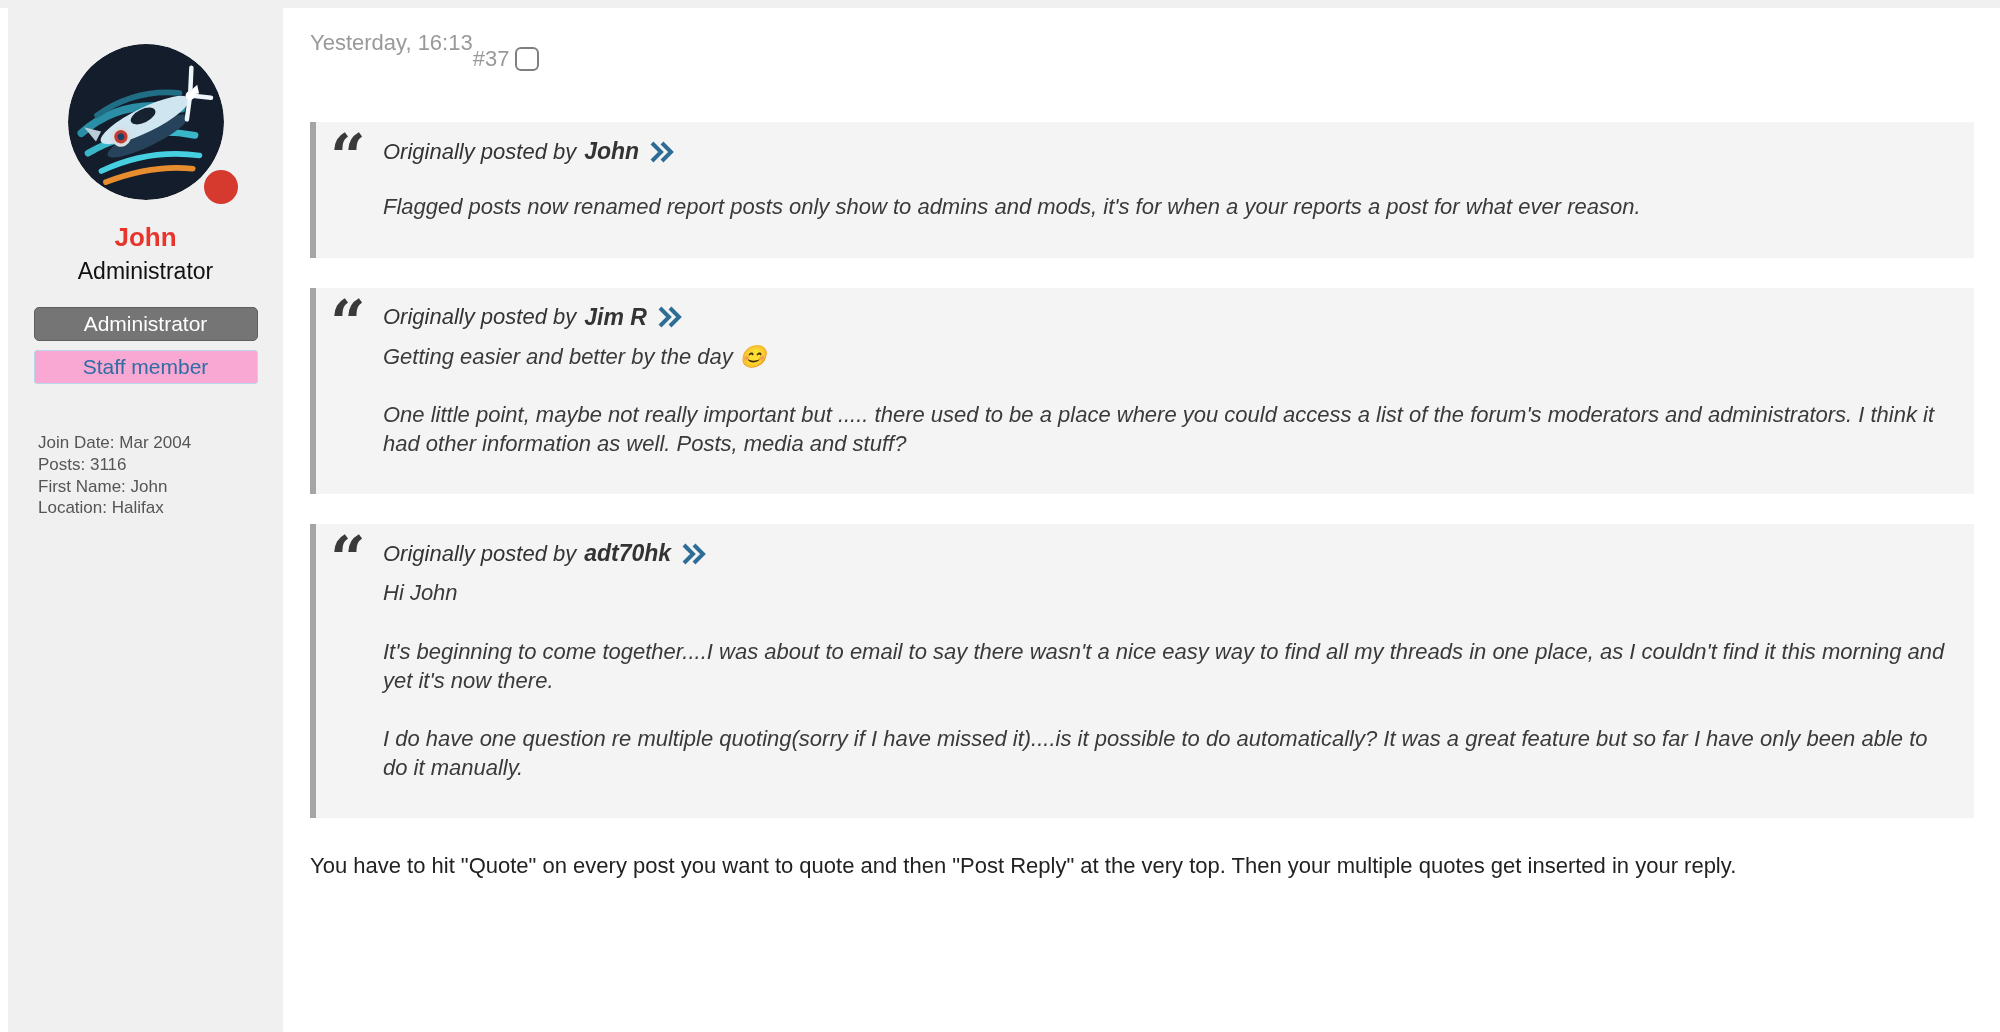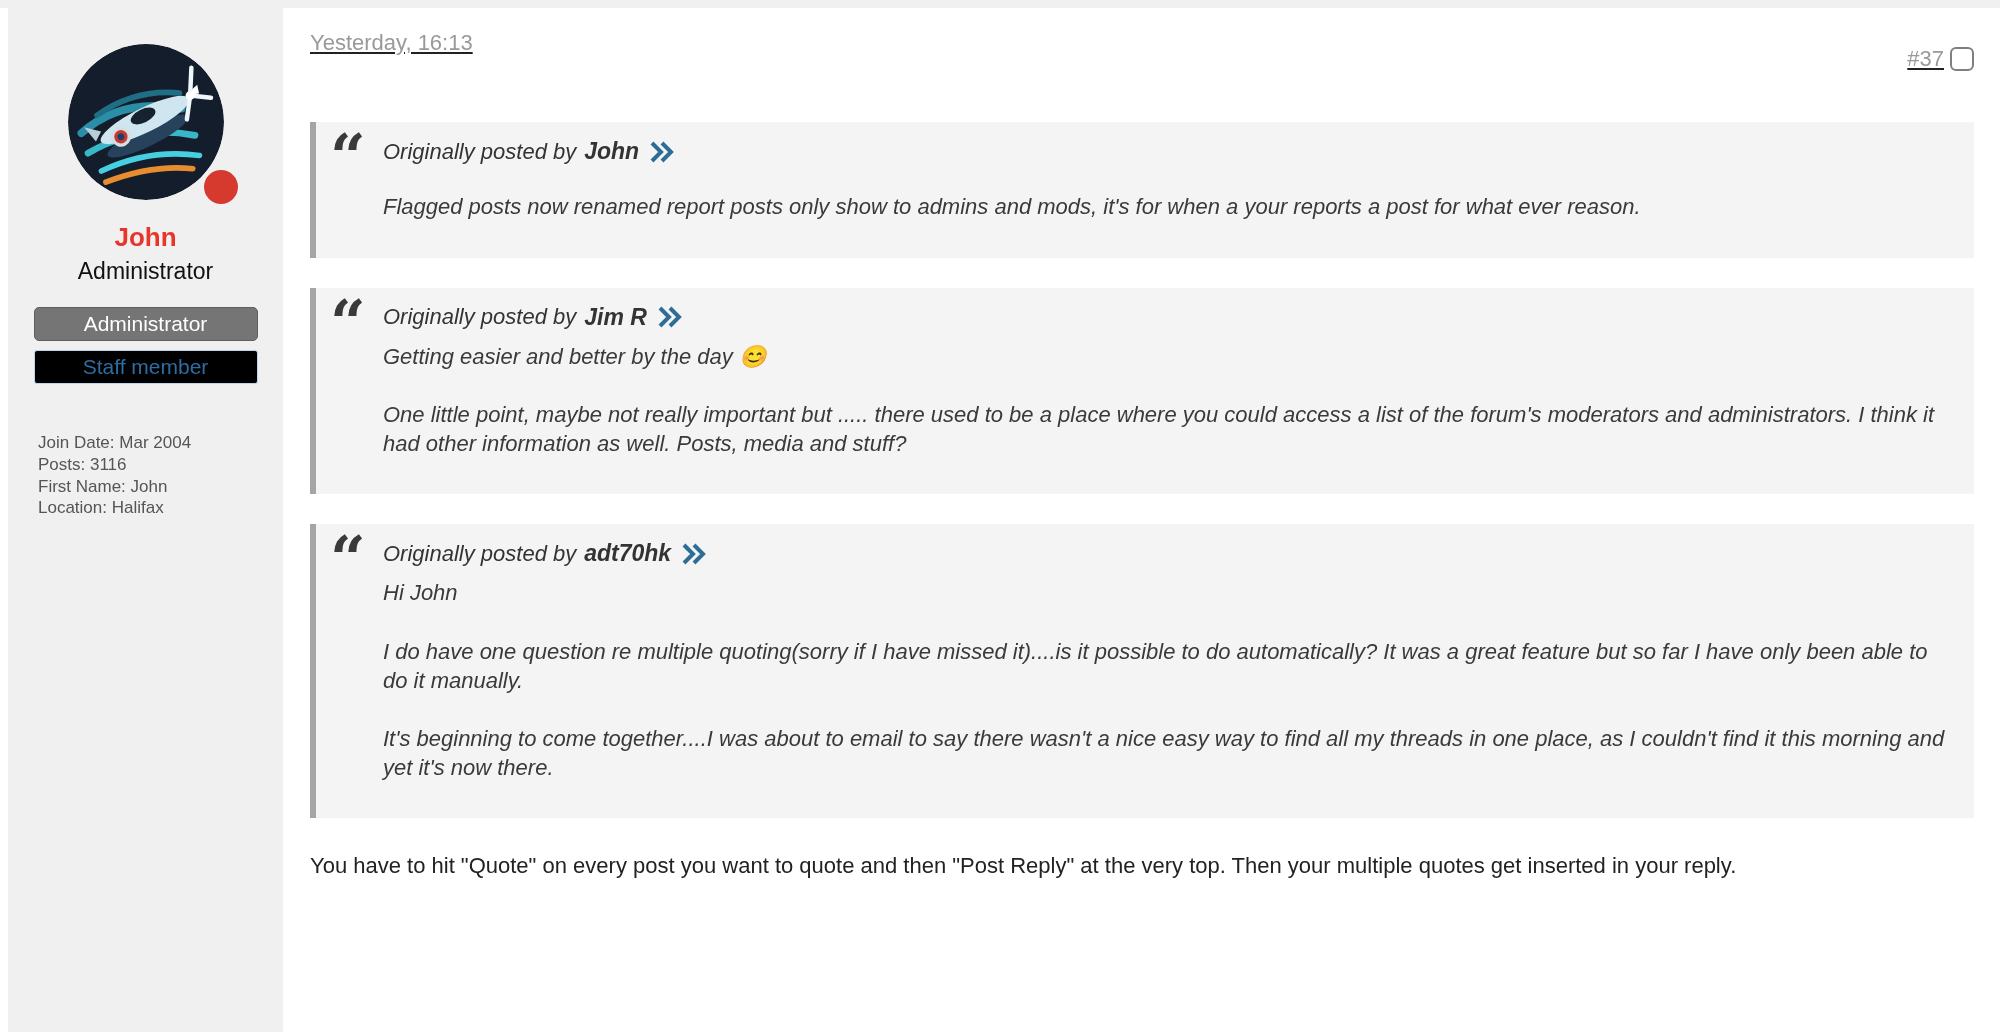--- a/index.html
+++ b/index.html
@@ -24,26 +24,26 @@
   .avatar-wrap svg { width:156px; height:156px; border-radius:50%; display:block; }
   .online-dot {
     position:absolute; right:-14px; bottom:-4px;
     width:34px; height:34px; border-radius:50%;
     background:#d63a2f;
   }
   .username { margin-top:22px; text-align:center; font-size:26px; font-weight:bold; color:#e8352b; cursor:pointer; }
   .user-role { margin-top:5px; text-align:center; font-size:23px; color:#111; }
   .badge { display:block; width:224px; margin:0 auto; text-align:center; font-size:21px; padding:4px 0; }
   .badge-admin { margin-top:22px; background:#757575; color:#ffffff; border:1px solid #5f5f5f; border-radius:5px; }
-  .badge-staff { margin-top:9px; background:#000000; color:#2d6da3; border:1px solid #bad7ec; border-radius:3px; }
+  .badge-staff { margin-top:9px; background:#f9a8d4; color:#2d6da3; border:1px solid #bad7ec; border-radius:3px; }
   .user-info { margin:48px 0 0 30px; width:208px; font-size:17px; color:#555; line-height:1.28; }
 
   
   .content { flex:1; padding:20px 26px 0 27px; }
-  .post-header { display:flex; justify-content:space-between; align-items:flex-start;text-decoration:underline; }
+  .post-header { display:flex; justify-content:flex-start; align-items:flex-start; }
   .timestamp { color:#999; font-size:22px; margin-top:2px; }
   .header-right { display:flex; align-items:center; gap:6px; margin-top:18px; }
   .post-number { color:#999; font-size:22px; }
   .select-checkbox { width:24px; height:24px; border:2px solid #7f7f7f; border-radius:6px; background:#fff; cursor:pointer; }
 
   .quotes { margin-top:50px; }
   .quote {
     position:relative; background:#f4f4f4;
     border-left:6px solid #a5a5a5;
     margin:0 0 30px 0;
@@ -157,22 +157,22 @@
         <span class="quote-glyph">“</span>
         <div class="quote-header">
           <span>Originally posted by</span>
           <b>adt70hk</b>
           <svg class="goto-icon" width="26" height="22" viewBox="0 0 26 22" fill="none" stroke="#2e6d96" stroke-width="4">
             <path d="M3 2l9 9-9 9"></path>
               <path d="M13 2l9 9-9 9"></path>
           </svg>
         </div>
         <p>Hi John</p>
+        <p>It's beginning to come together....I was about to email to say there wasn't a nice easy way to find all my threads in one place, as I couldn't find it this morning and yet it's now there.</p>
         <p>I do have one question re multiple quoting(sorry if I have missed it)....is it possible to do automatically? It was a great feature but so far I have only been able to do it manually.</p>
-        <p>It's beginning to come together....I was about to email to say there wasn't a nice easy way to find all my threads in one place, as I couldn't find it this morning and yet it's now there.</p>
       </blockquote>
 
     </div>
 
     <p class="reply-text">You have to hit "Quote" on every post you want to quote and then "Post Reply" at the very top. Then your multiple quotes get inserted in your reply.</p>
 
   </main>
 </div>
 
 </body></html>

